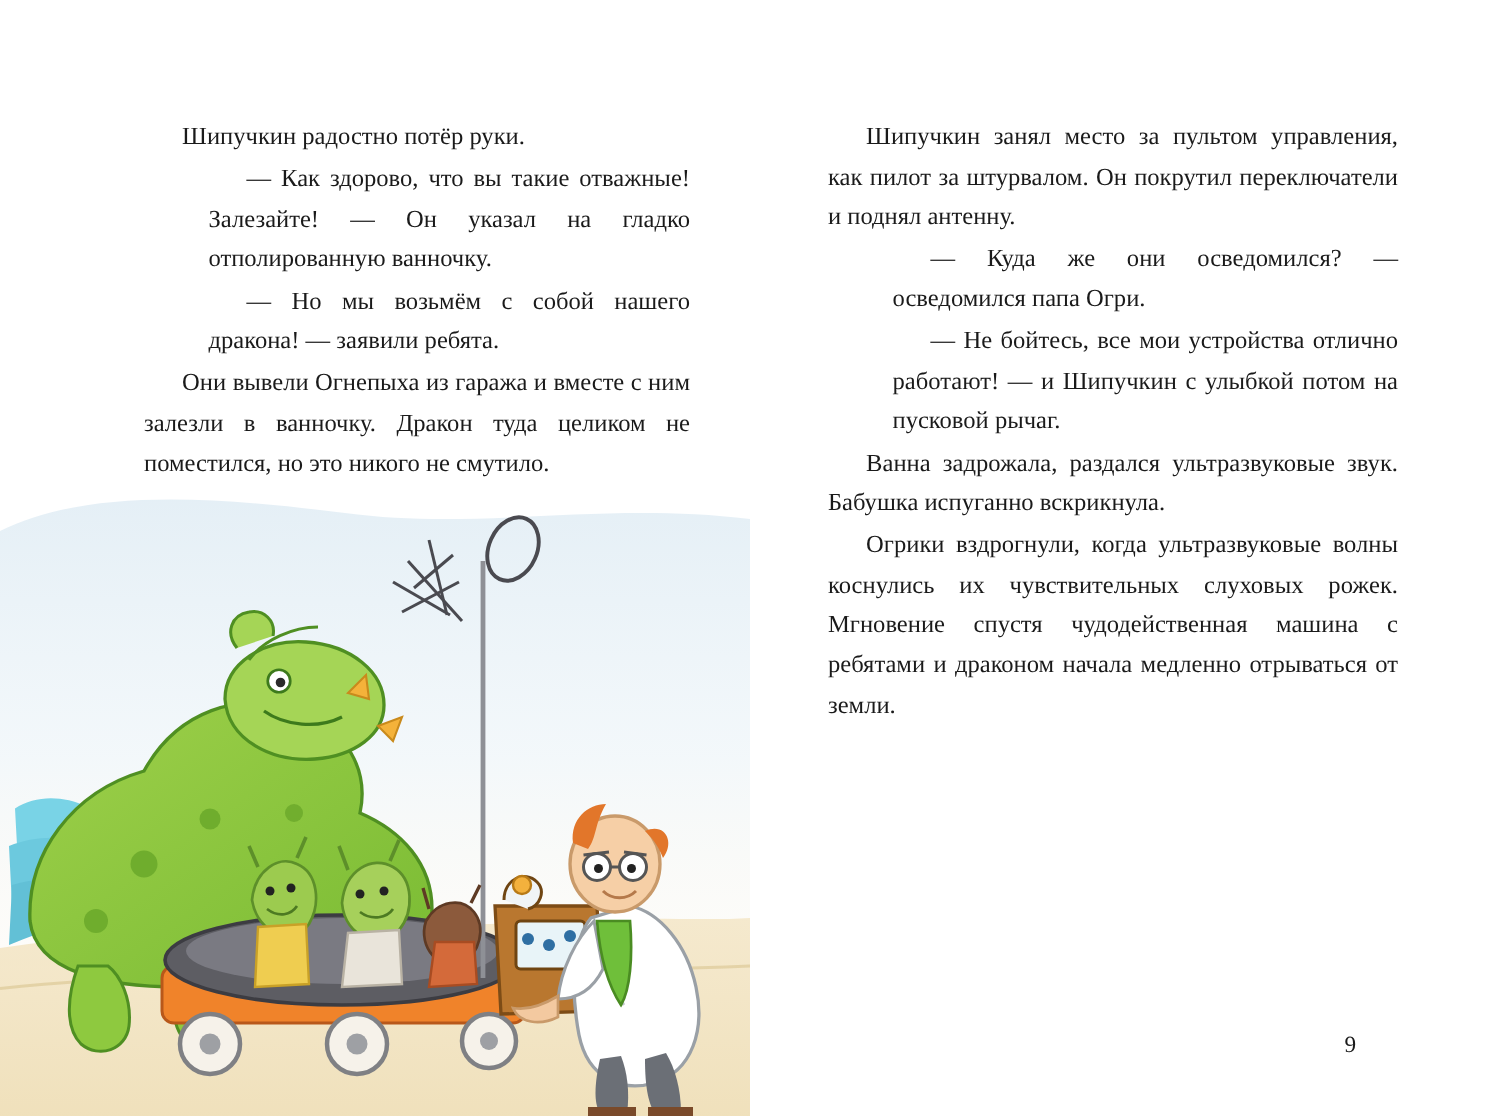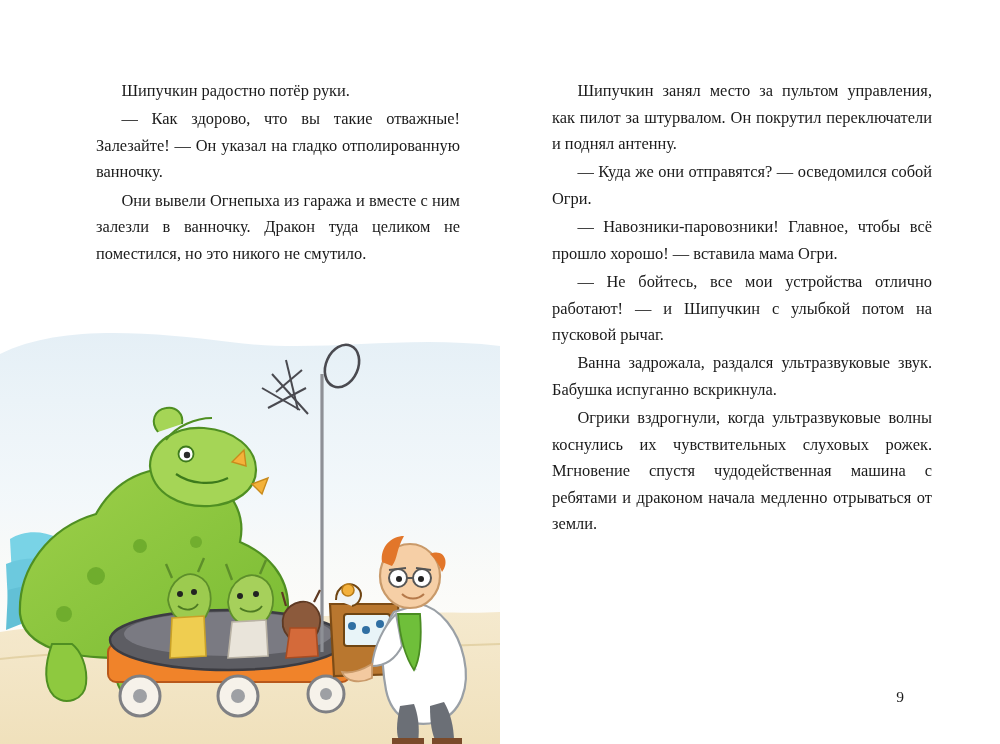--- a/index.html
+++ b/index.html
@@ -41,20 +41,21 @@
     font-size: 16.4px;
     line-height: 1.62;
     text-align: justify;
     text-align-last: left;
     margin: 0 0 0.10em 0;
     text-indent: 1.55em;
     hyphens: manual;
   }
   .para.dialog {
     text-indent: 1.55em;
+    margin-left: 43px;
   }
   .illustration {
     position: absolute;
     left: 0;
     bottom: 0;
     width: 500px;
     height: 430px;
     pointer-events: none;
   }
   .page-number {
@@ -71,20 +72,21 @@
 </style>
 </head>
 <body>
 
 <div class="spread">
 
   <div class="page page-left">
     <div class="text-block-left">
       <p class="para">Шипучкин радостно потёр руки.</p>
       <p class="para dialog">— Как здорово, что вы такие отважные! Залезайте! — Он указал на гладко отполированную ванночку.</p>
+      <p class="para dialog">— Но мы возьмём с собой нашего дракона! — заявили ребята.</p>
       <p class="para">Они вывели Огнепыха из гаража и вместе с ним залезли в ванночку. Дракон туда целиком не поместился, но это никого не смутило.</p>
     </div>
 
     <svg class="illustration" viewBox="0 0 500 430" xmlns="http://www.w3.org/2000/svg">
 
       <defs>
         <linearGradient id="sky" x1="0" y1="0" x2="0" y2="1">
           <stop offset="0%" stop-color="#dceaf3" stop-opacity="0.75"></stop>
           <stop offset="55%" stop-color="#e9f2f7" stop-opacity="0.55"></stop>
           <stop offset="100%" stop-color="#f7f2e4" stop-opacity="0.2"></stop>
@@ -195,21 +197,20 @@
 
       <path d="M400,392 C396,410 396,422 400,428 L418,428 C420,414 418,400 414,390 Z" fill="#6b6f76"></path>
       <path d="M430,392 C430,410 432,420 436,428 L454,428 C454,412 450,398 444,388 Z" fill="#6b6f76"></path>
       <path d="M392,424 L424,424 L424,430 L392,430 Z" fill="#7a4a2a"></path>
       <path d="M432,424 L462,424 L462,430 L432,430 Z" fill="#7a4a2a"></path>
     </svg>
   </div>
 
   <div class="page page-right">
     <p class="para">Шипучкин занял место за пультом управления, как пилот за штурвалом. Он покрутил переключатели и поднял антенну.</p>
-    <p class="para dialog">— Куда же они отправятся? — осведомился собой Огри.</p>
-    <p class="para dialog">— Навозники-паровозники! Главное, чтобы всё прошло хорошо! — вставила мама Огри.</p>
+    <p class="para dialog">— Куда же они осведомился? — осведомился папа Огри.</p>
     <p class="para dialog">— Не бойтесь, все мои устройства отлично работают! — и Шипучкин с улыбкой потом на пусковой рычаг.</p>
     <p class="para">Ванна задрожала, раздался ультразвуковые звук. Бабушка испуганно вскрикнула.</p>
     <p class="para">Огрики вздрогнули, когда ультразвуковые волны коснулись их чувствительных слуховых рожек. Мгновение спустя чудодейственная машина с ребятами и драконом начала медленно отрываться от земли.</p>
     <div class="page-number">9</div>
   </div>
 
 </div>
 
 </body></html>

